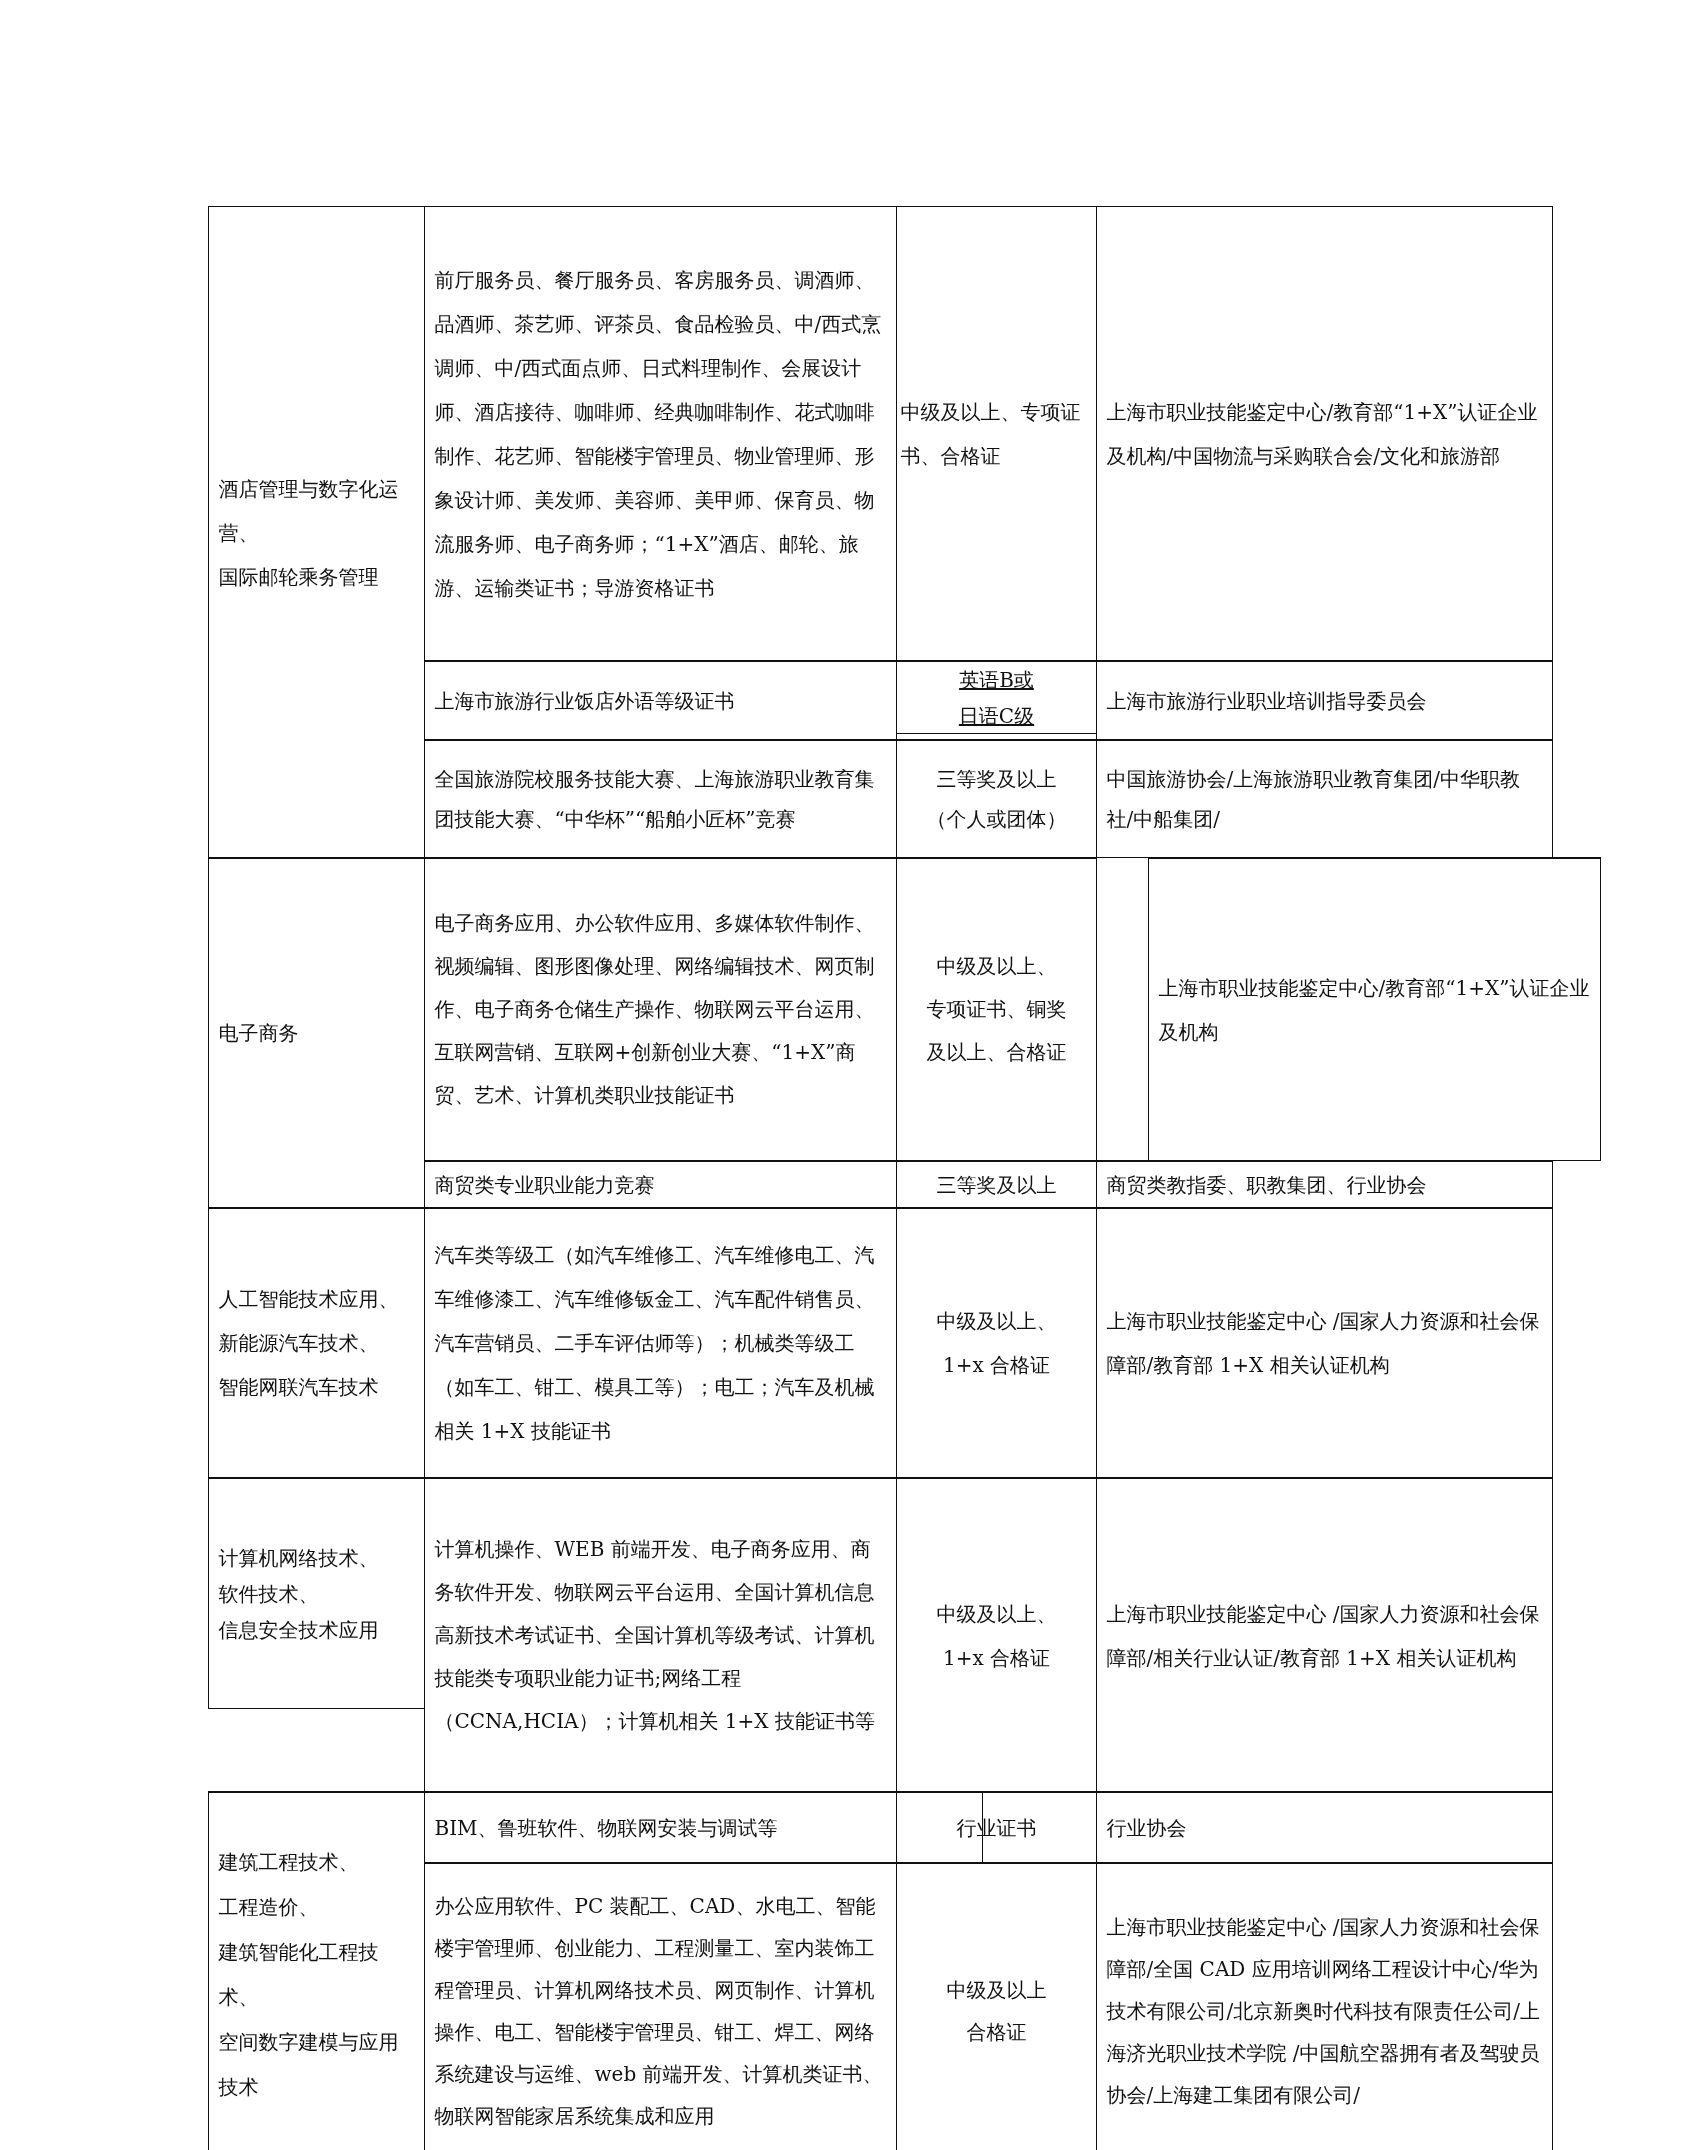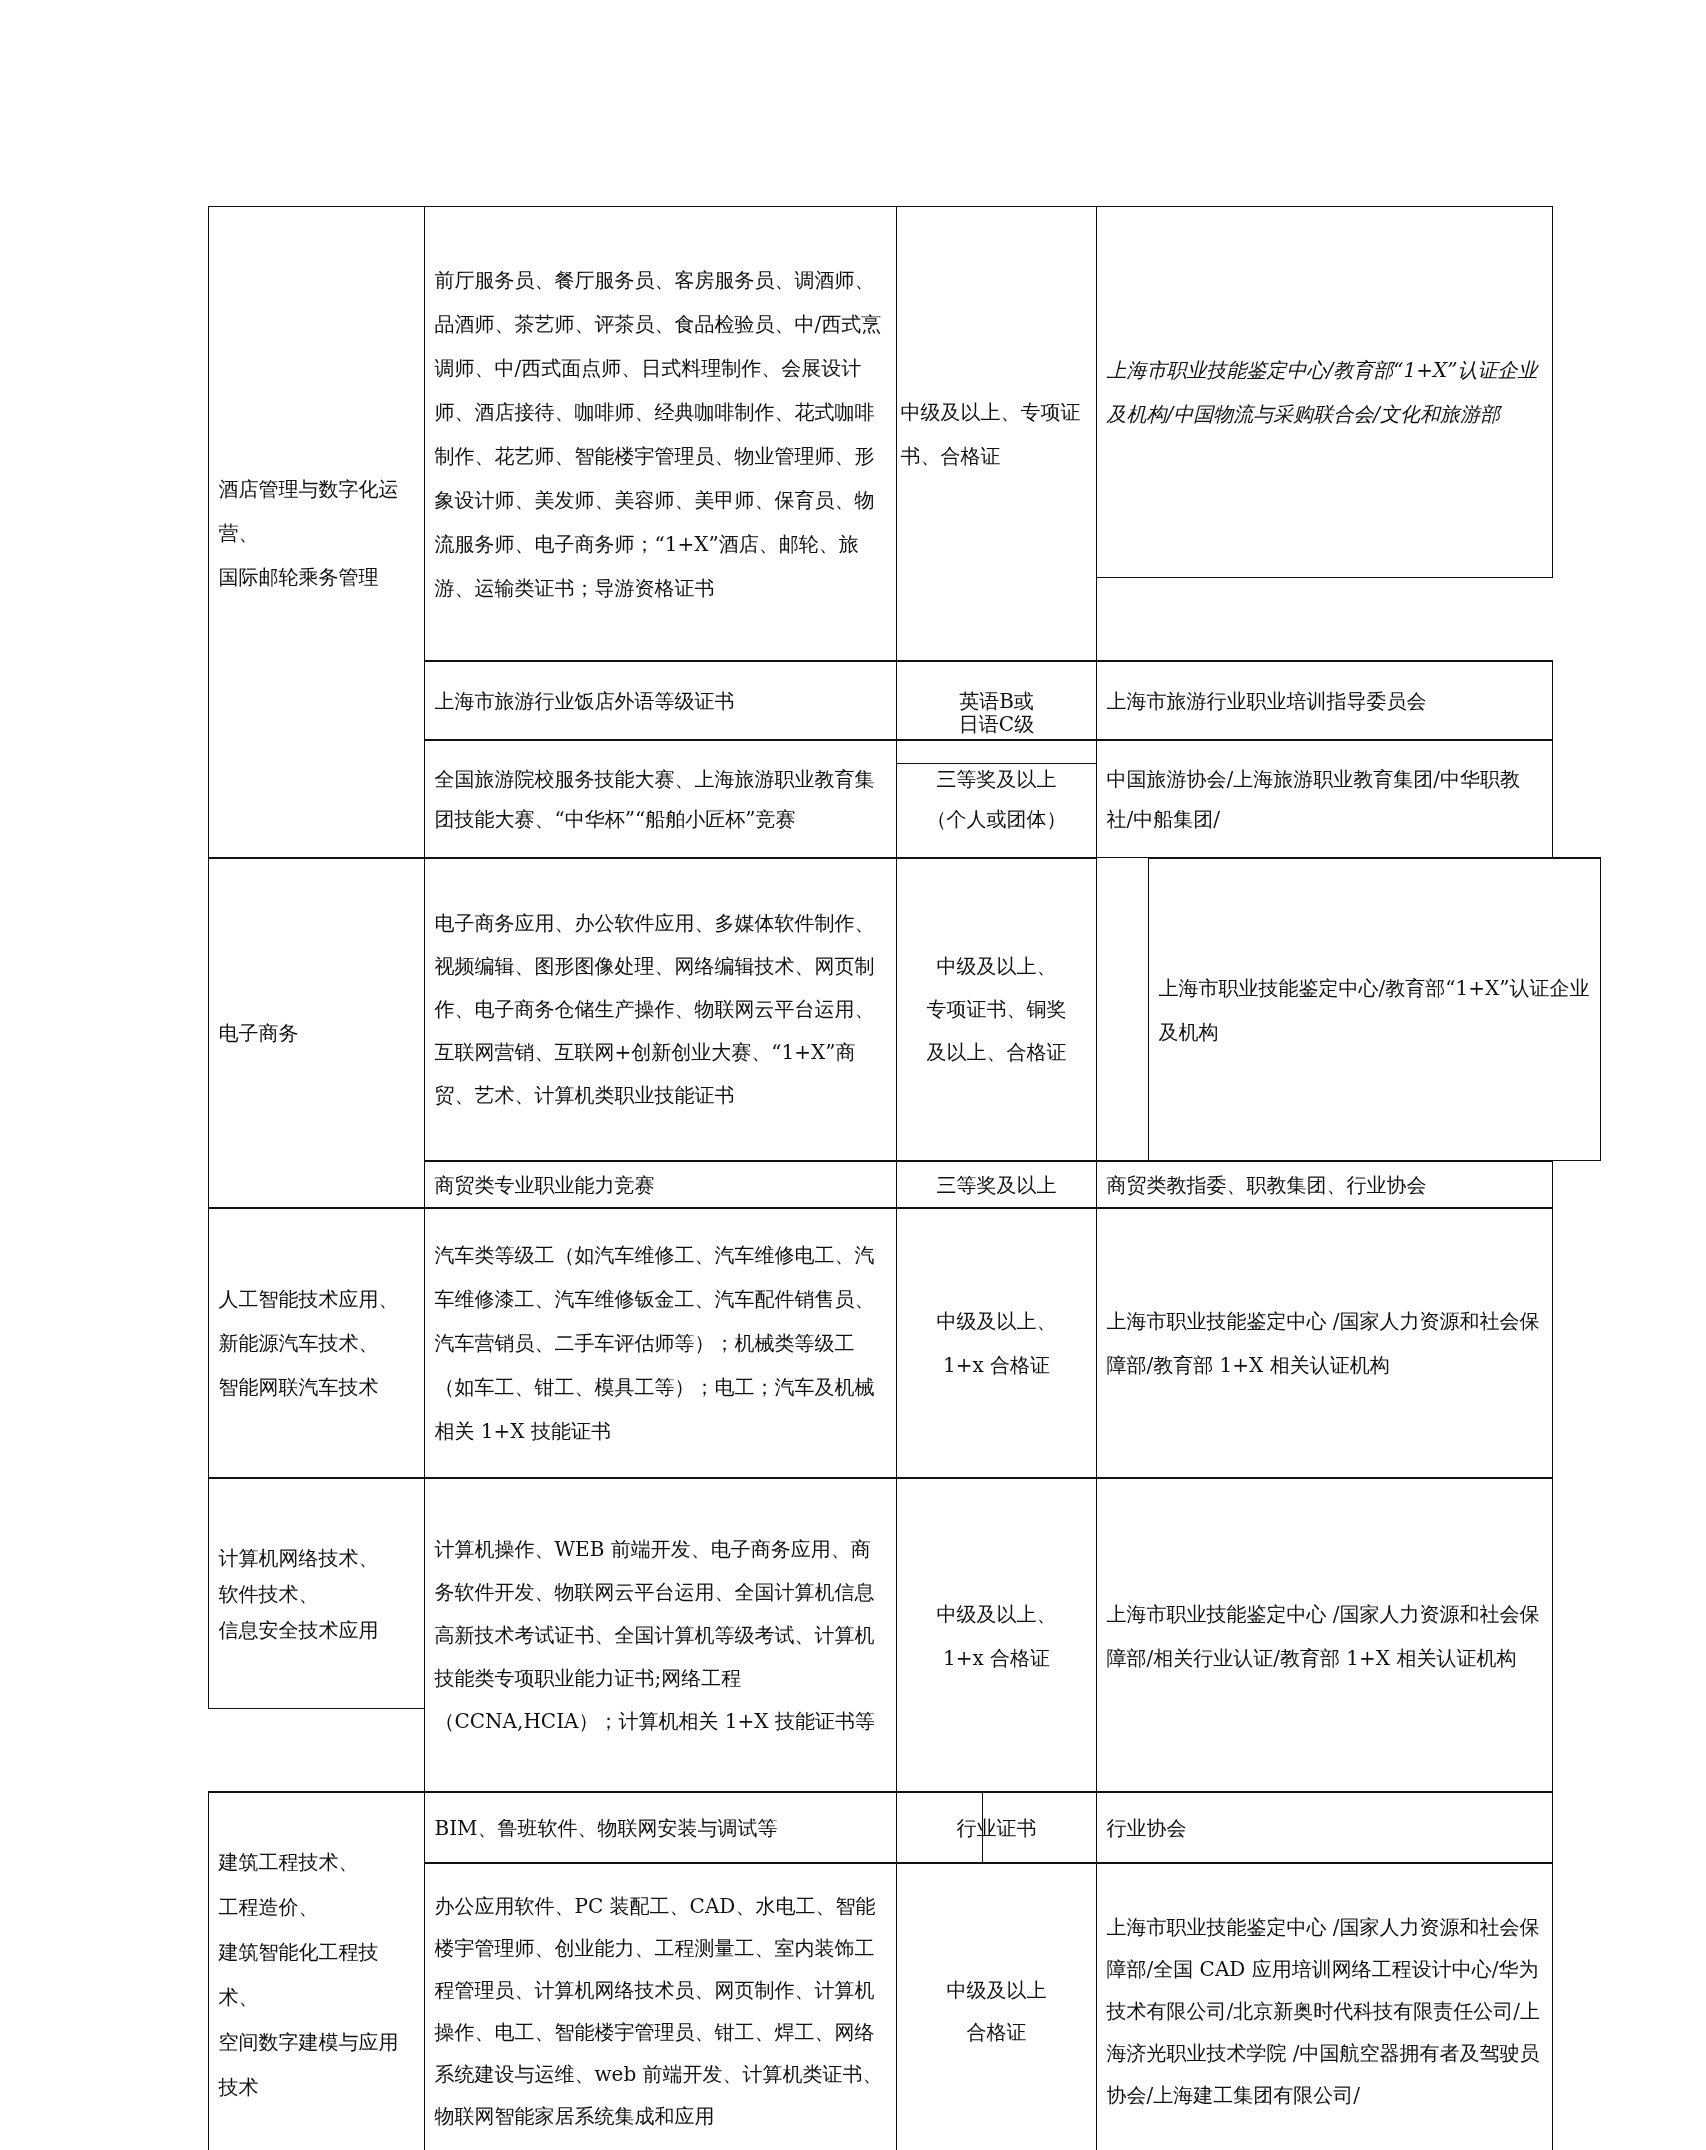--- a/index.html
+++ b/index.html
@@ -24,28 +24,28 @@
     <div class="cell" style="left:0;top:0;width:217px;height:653px;">
       <span class="txt" style="white-space:pre-line;">酒店管理与数字化运营、
 国际邮轮乘务管理</span>
     </div>
     <div class="cell" style="left:216px;top:0;width:473px;height:456px;">
       <span class="txt">前厅服务员、餐厅服务员、客房服务员、调酒师、品酒师、茶艺师、评茶员、食品检验员、中/西式烹调师、中/西式面点师、日式料理制作、会展设计师、酒店接待、咖啡师、经典咖啡制作、花式咖啡制作、花艺师、智能楼宇管理员、物业管理师、形象设计师、美发师、美容师、美甲师、保育员、物流服务师、电子商务师；“1+X”酒店、邮轮、旅游、运输类证书；导游资格证书</span>
     </div>
     <div class="cell center" style="left:688px;top:0;width:201px;height:456px;">
       <span class="txt" style="text-align:left;">中级及以上、专项证书、合格证</span>
     </div>
-    <div class="cell" style="left:888px;top:0;width:457px;height:372px;font-style:italic;">
+    <div class="cell" style="left:888px;top:0;width:457px;height:456px;">
       <span class="txt">上海市职业技能鉴定中心/教育部“1+X”认证企业及机构/中国物流与采购联合会/文化和旅游部</span>
     </div>
 
     <div class="cell thick-top" style="left:216px;top:454px;width:473px;height:80px;">
       <span class="txt">上海市旅游行业饭店外语等级证书</span>
     </div>
-    <div class="cell center thick-top" style="left:688px;top:454px;width:201px;height:104px;line-height:23px;">
+    <div class="cell center thick-top" style="left:688px;top:454px;width:201px;height:74px;line-height:36px;text-decoration:underline;">
       <span class="txt" style="white-space:pre-line;">英语B或
 日语C级</span>
     </div>
     <div class="cell thick-top" style="left:888px;top:454px;width:457px;height:80px;align-items:center;">
       <span class="txt">上海市旅游行业职业培训指导委员会</span>
     </div>
 
     <div class="cell thick-top" style="left:216px;top:533px;width:473px;height:119px;line-height:40px;">
       <span class="txt">全国旅游院校服务技能大赛、上海旅游职业教育集团技能大赛、“中华杯”“船舶小匠杯”竞赛</span>
     </div>

